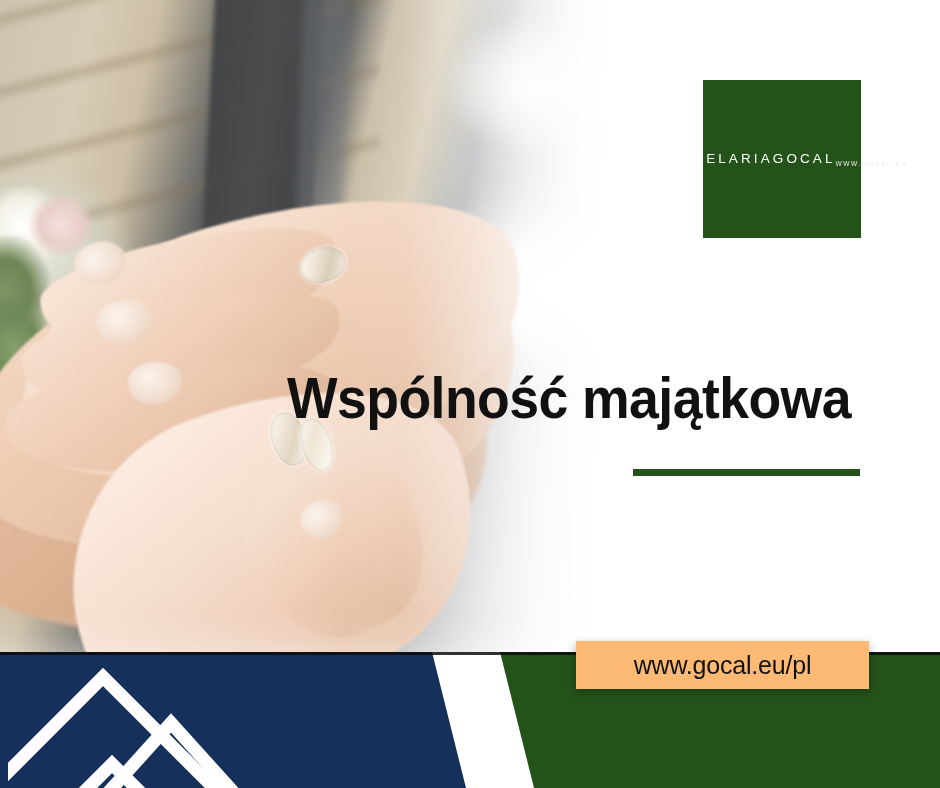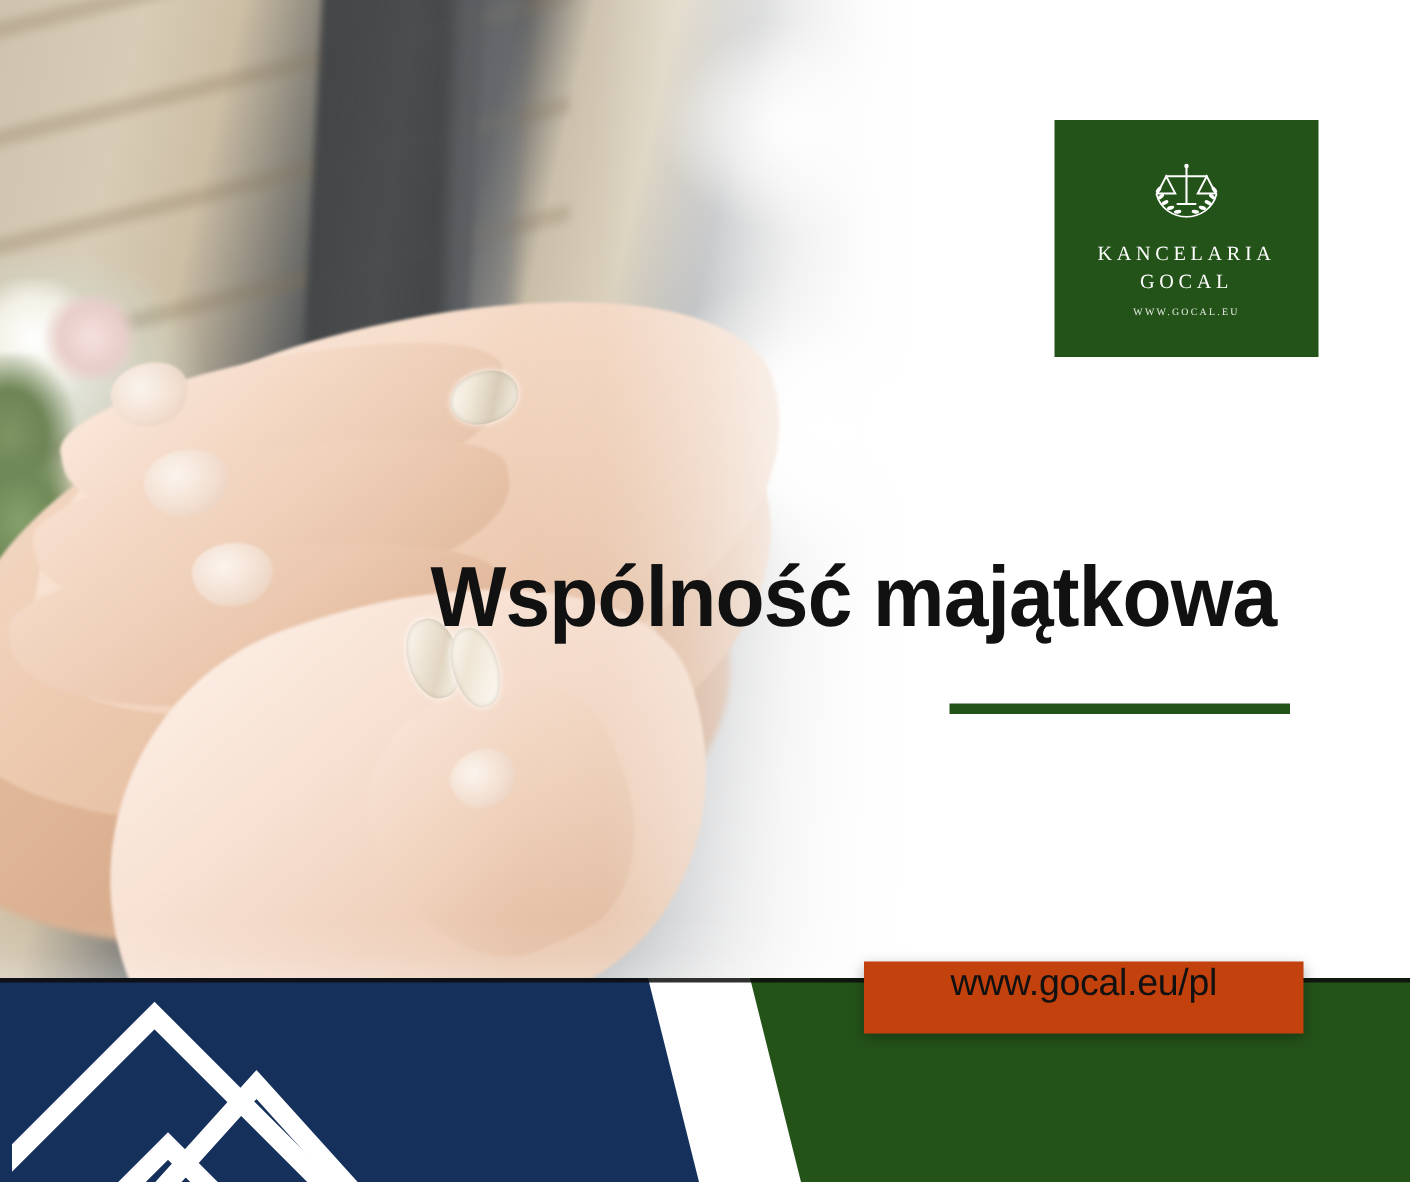--- a/index.html
+++ b/index.html
@@ -214,27 +214,25 @@
     position: absolute;
     left: 610px; top: 0;
     width: 330px; height: 652px;
     background: #ffffff;
   }
 
   
   .logo-card {
     position: absolute;
     left: 703px; top: 80px;
-    width: 176px; height: 158px;
+    width: 158px; height: 158px;
     background: #24531a;
     display: flex;
-    flex-direction: column;
     align-items: center;
     justify-content: center;
-    font-family: Liberation Serif, serif;
   }
   .logo-mark { width: 62px; height: 44px; margin-bottom: 9px; }
   .logo-name {
     color: #ffffff;
     font-size: 13.5px;
     letter-spacing: 3.1px;
     font-weight: 400;
     line-height: 1.42;
     text-align: center;
     white-space: nowrap;
@@ -313,24 +311,24 @@
     position: absolute;
     left: 8px; top: 14px;
     width: 330px; height: 128px;
   }
 
   
   .url-badge {
     position: absolute;
     left: 576px; top: 641px;
     width: 293px; height: 48px;
-    background: #c2410c;
+    background: #fdba74;
     box-shadow: 0 3px 9px rgba(0,0,0,0.30);
     display: flex;
-    align-items: flex-start;
+    align-items: center;
     justify-content: center;
   }
   .url-text {
     font-size: 25px;
     color: #111111;
     letter-spacing: -0.2px;
     white-space: nowrap;
   }
 </style>
 </head>

